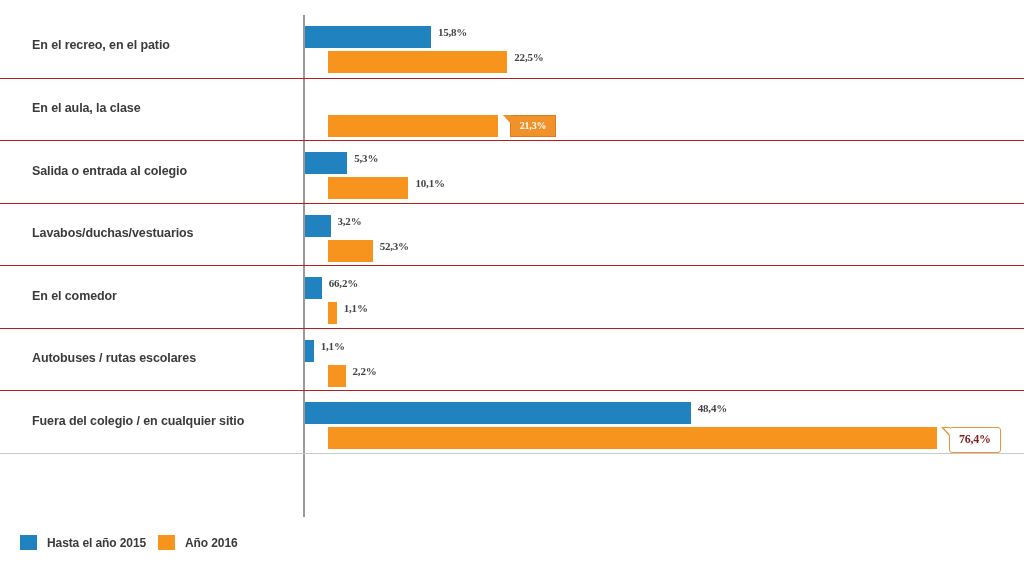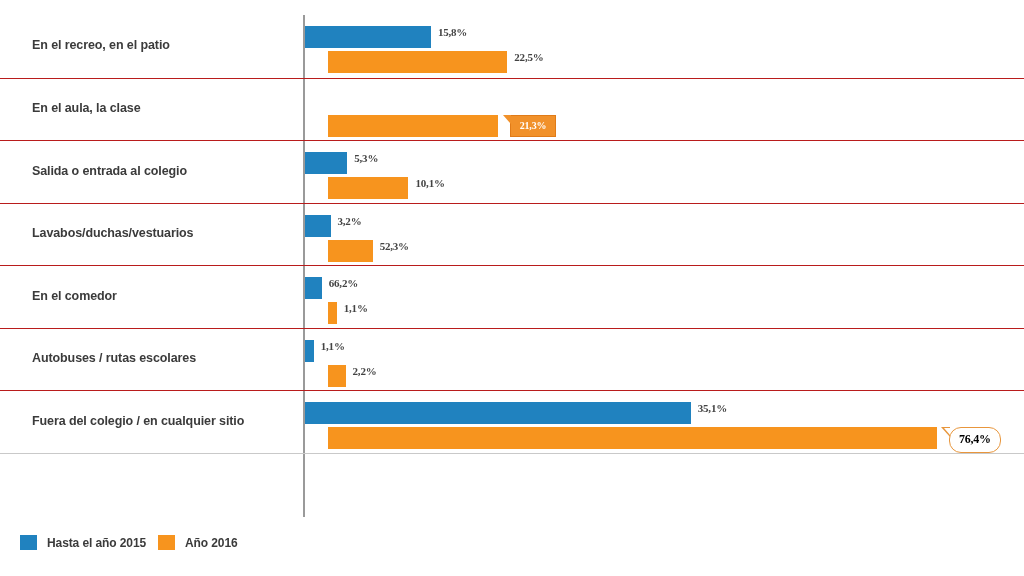--- a/index.html
+++ b/index.html
@@ -129,22 +129,22 @@
     height: 0;
     border-left: 8px solid transparent;
     border-top: 9px solid #f1912a;
   }
 
   .bar-value.callout-outline {
     position: relative;
     margin-left: 12px;
     background: #ffffff;
     border: 1px solid #e8963c;
-    border-radius: 12px;
-    color: #000000;
+    border-radius: 3px;
+    color: #7f1d1d;
     padding: 4px 9px 5px 9px;
     font-size: 12px;
   }
   .bar-value.callout-outline::before {
     content: "";
     position: absolute;
     left: -9px;
     top: -1px;
     width: 0;
     height: 0;
@@ -270,21 +270,21 @@
               <div class="bar b" style="width: 17.534px;"></div>
               <span class="bar-value">2,2%</span>
             </div>
           </div>
         </div>
         <div class="row">
           <div class="cat-label">Fuera del colegio / en cualquier sitio</div>
           <div class="bars">
             <div class="bar-wrap series-a">
               <div class="bar a" style="width: 385.748px;"></div>
-              <span class="bar-value">35,1%</span>
+              <span class="bar-value">48,4%</span>
             </div>
             <div class="bar-wrap series-b">
               <div class="bar b" style="width: 608.908px;"></div>
               <span class="bar-value callout-outline">76,4%</span>
             </div>
           </div>
         </div>
       </div>
   </div>
 

